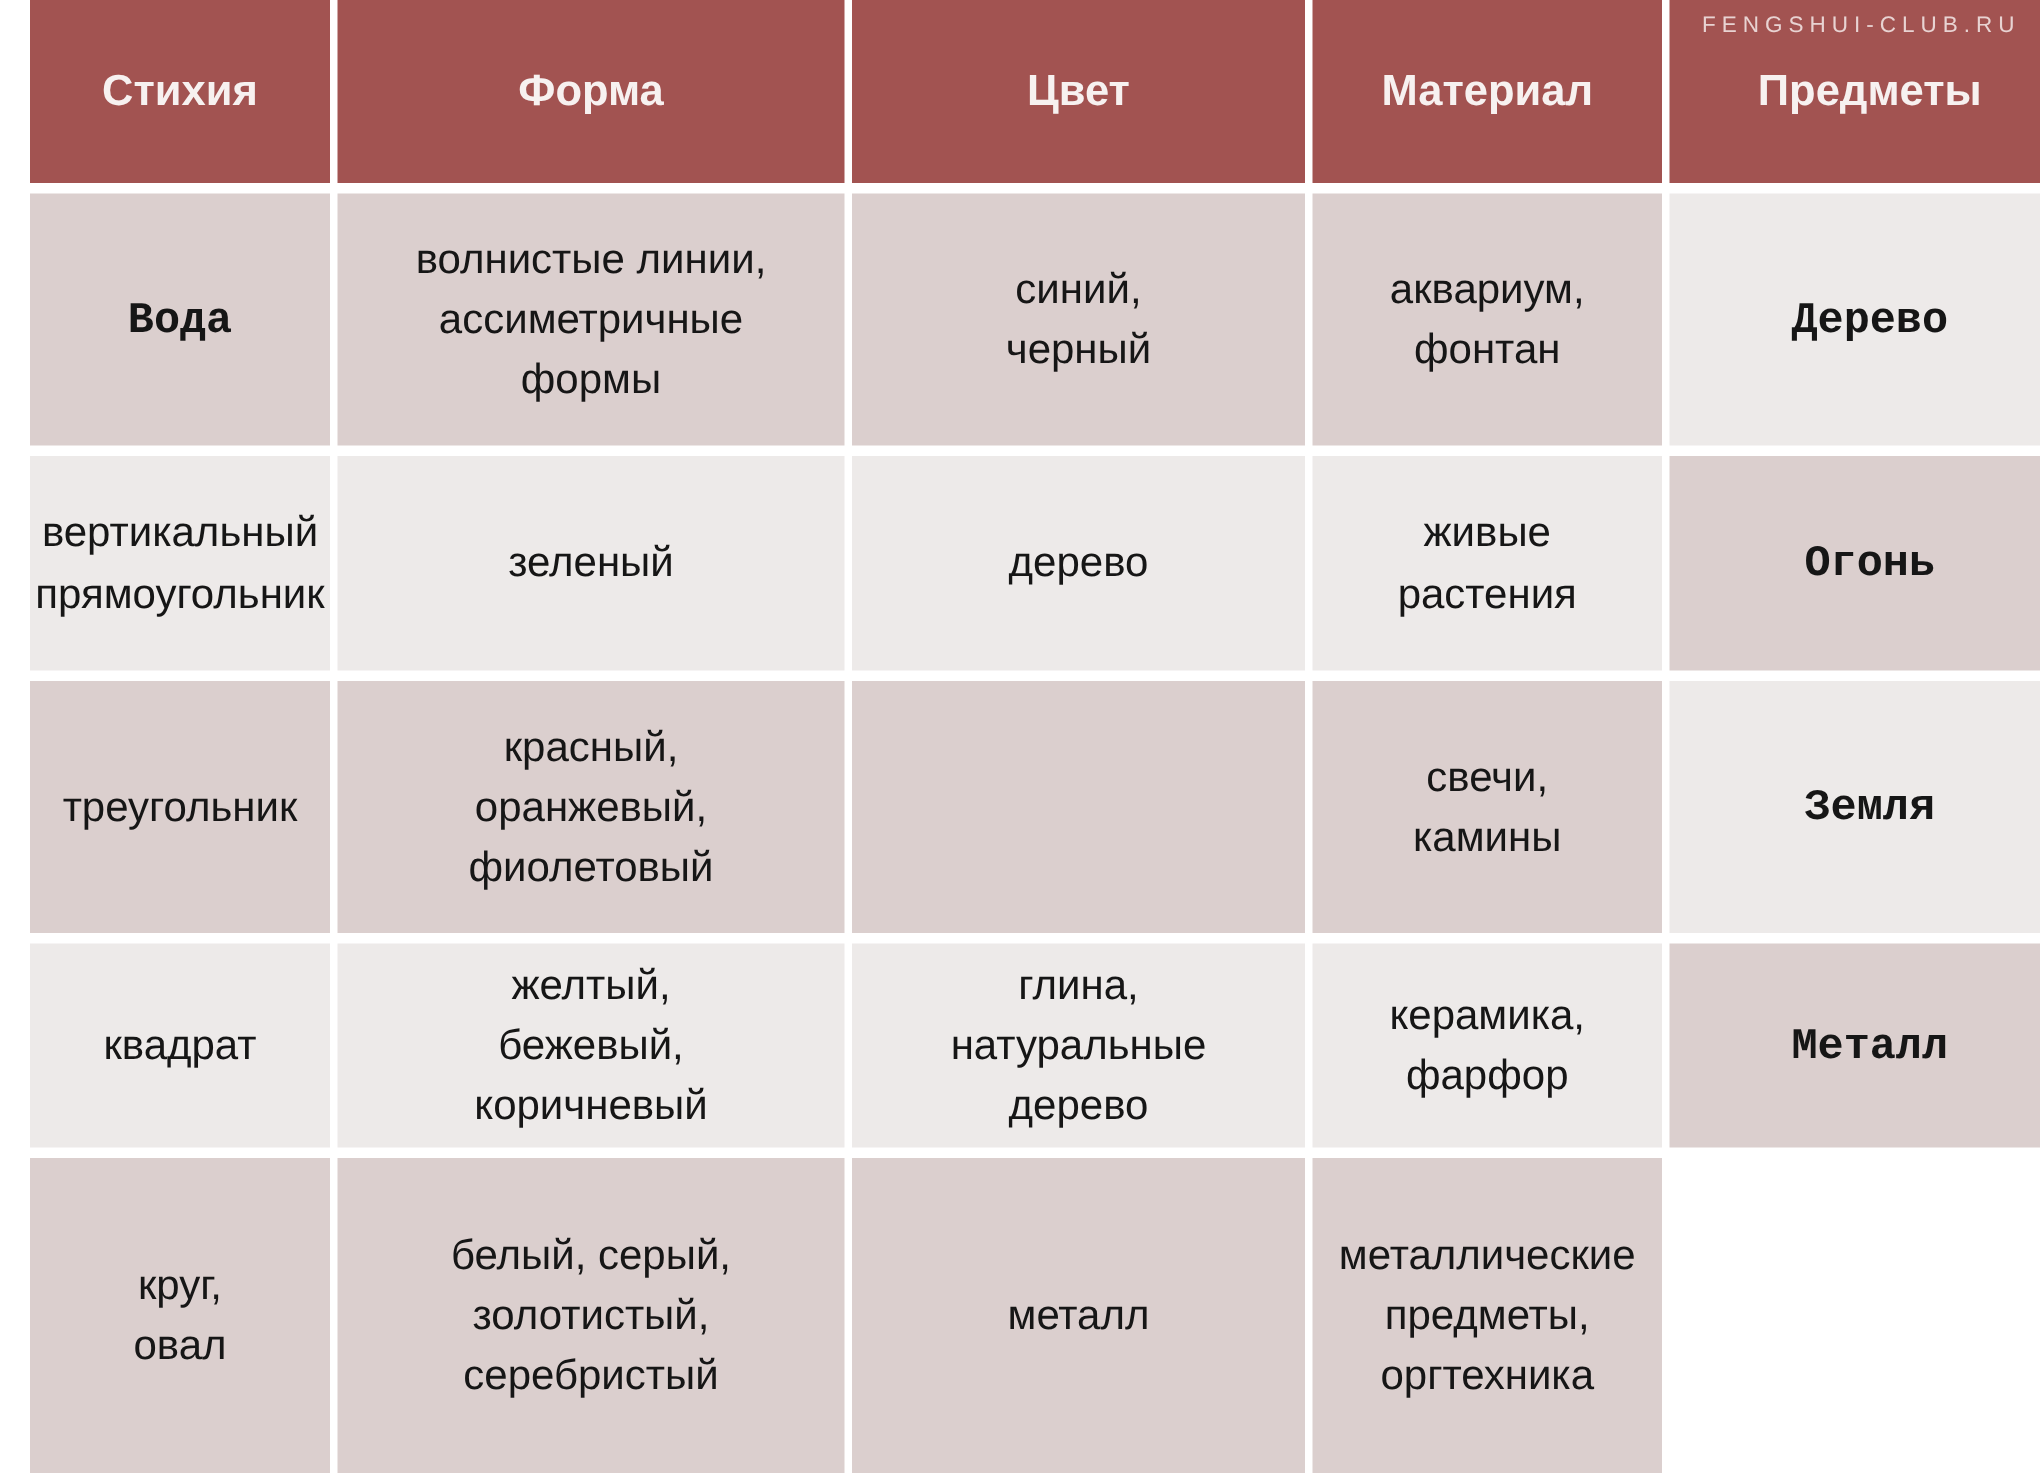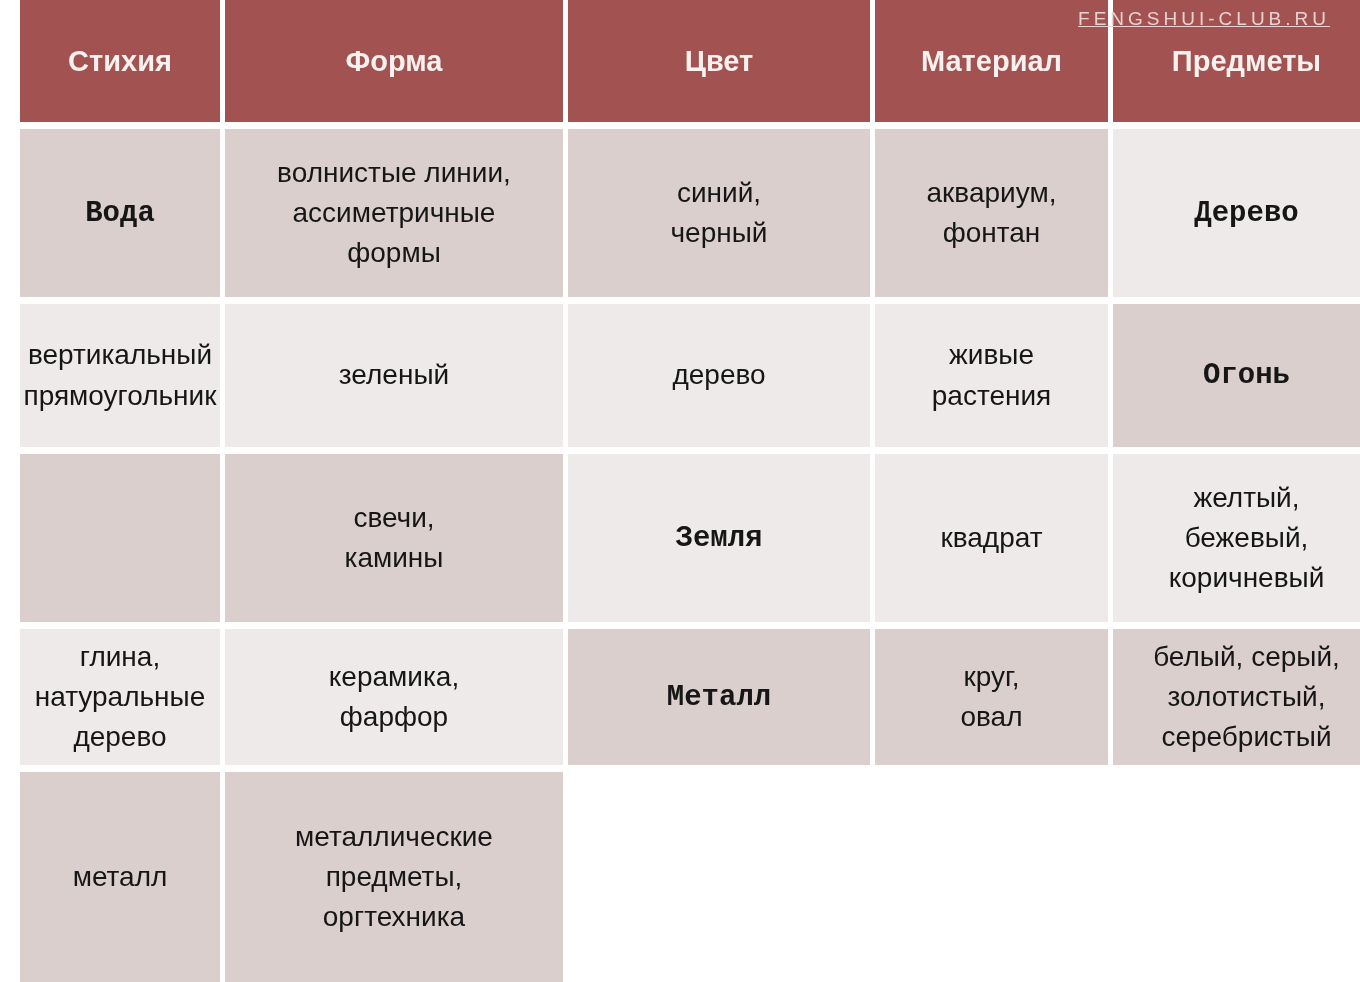--- a/index.html
+++ b/index.html
@@ -50,26 +50,25 @@
     font-family: Liberation Mono, monospace;
   }
   .data-cell {
     font-size: 28px;
     line-height: 1.43;
     color: var(--body-text, #161616);
   }
   .watermark {
     position: absolute;
     top: 8px;
-    right: 30px;
-    font-size: 19px;
+    right: 13px;
+    font-size: 15px;
     letter-spacing: 4px;
     color: var(--watermark-text, #e8d3d2);
     font-weight: 400;
-    text-decoration: underline;
   }
 </style>
 </head>
 <body>
 
 <div class="page">
 
   <div class="grid">
 
     <div class="cell hcell">Стихия</div>
@@ -89,20 +88,24 @@
 
     <div class="cell row-even element-cell">Дерево</div>
     <div class="cell row-even data-cell">вертикальный
 прямоугольник</div>
     <div class="cell row-even data-cell">зеленый</div>
     <div class="cell row-even data-cell">дерево</div>
     <div class="cell row-even data-cell">живые
 растения</div>
 
     <div class="cell row-odd element-cell">Огонь</div>
+    <div class="cell row-odd data-cell">треугольник</div>
+    <div class="cell row-odd data-cell">красный,
+оранжевый,
+фиолетовый</div>
     <div class="cell row-odd data-cell"></div>
     <div class="cell row-odd data-cell">свечи,
 камины</div>
 
     <div class="cell row-even element-cell">Земля</div>
     <div class="cell row-even data-cell">квадрат</div>
     <div class="cell row-even data-cell">желтый,
 бежевый,
 коричневый</div>
     <div class="cell row-even data-cell">глина,

